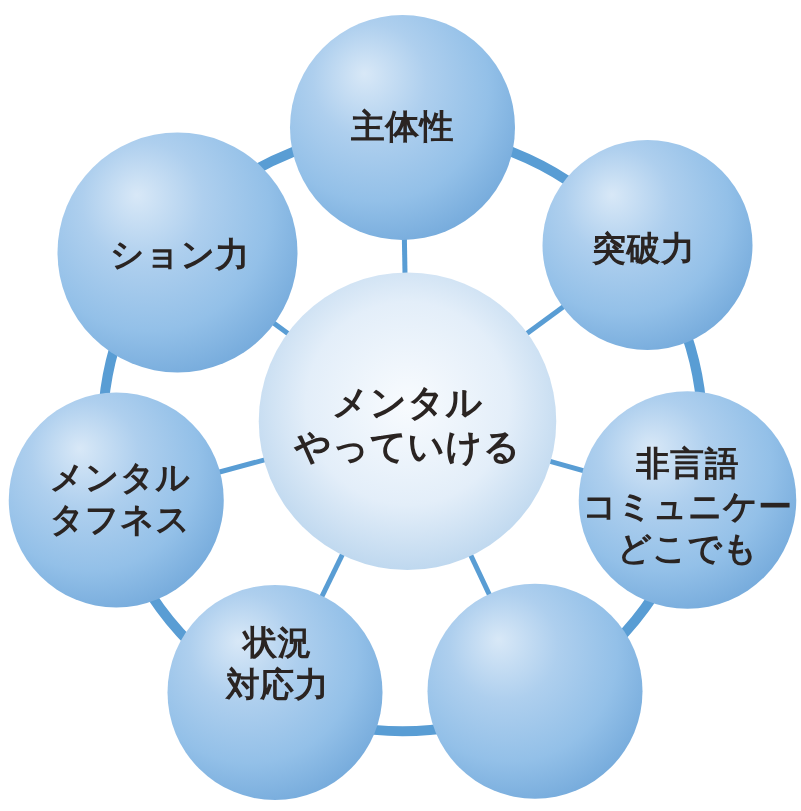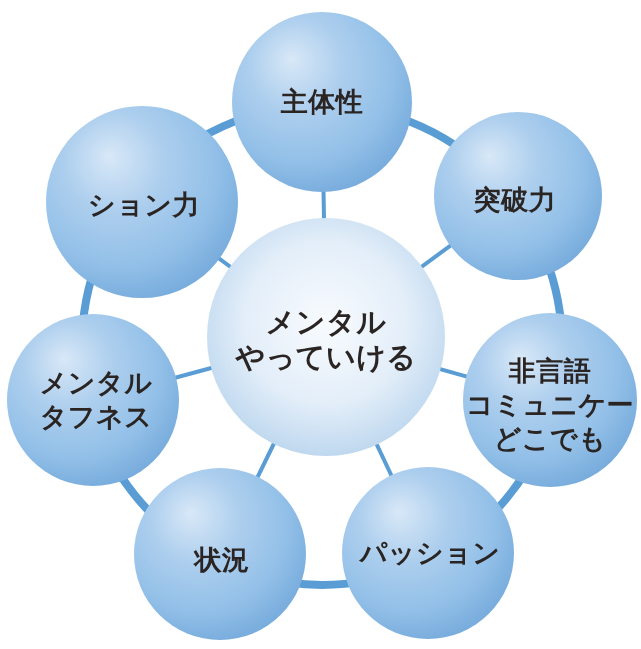--- a/index.html
+++ b/index.html
@@ -108,26 +108,24 @@
   <div class="label" style="left:515px; top:200px;">
     <span>突破力</span>
   </div>
 
   <div class="label" style="left:550px; top:405px;font-family:Liberation Serif, serif;">
     <span>非言語</span>
     <span>コミュニケー</span>
     <span>どこでも</span>
   </div>
 
-  <div class="label" style="left:430px; top:553px;">
-    <span>パッション</span>
-  </div>
 
-  <div class="label" style="left:222px; top:560px;">
+  <div class="label" style="left:222px; top:532px;">
     <span>状況</span>
+    <span>対応力</span>
   </div>
 
   <div class="label" style="left:96px; top:400px;">
     <span>メンタル</span>
     <span>タフネス</span>
   </div>
 
   <div class="label" style="left:144px; top:205px;">
     <span>ション力</span>
   </div>

